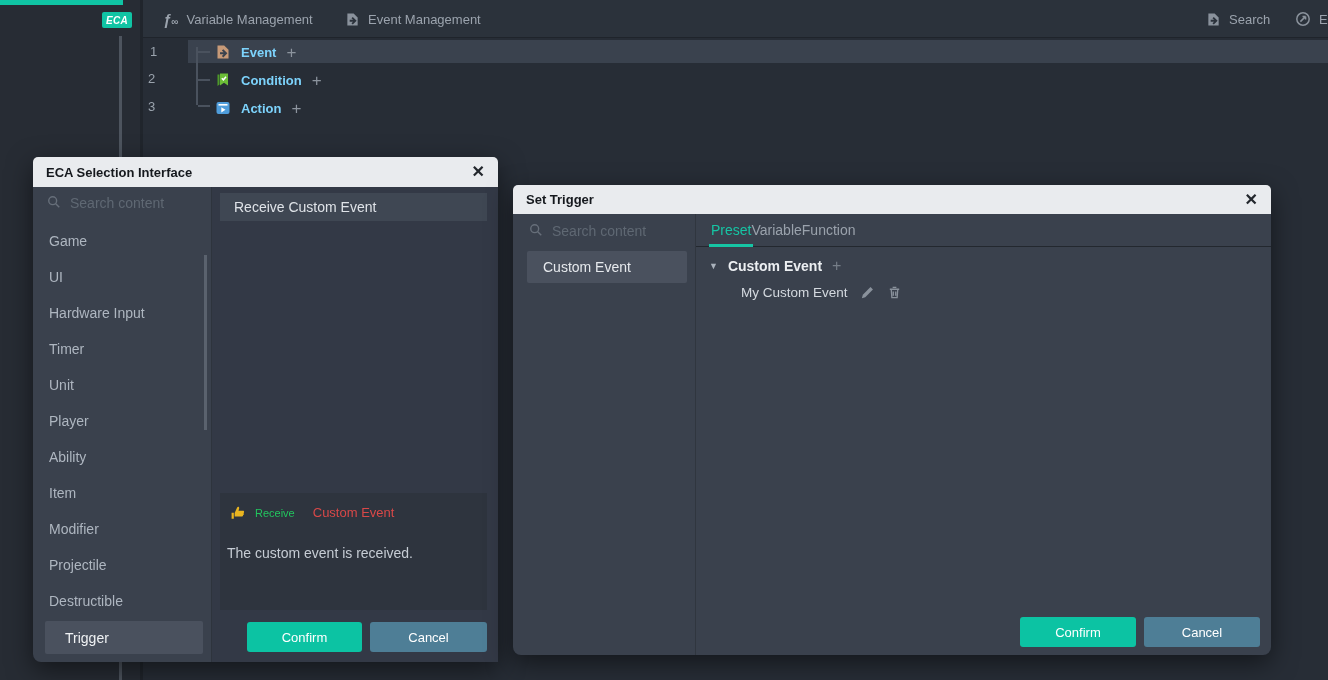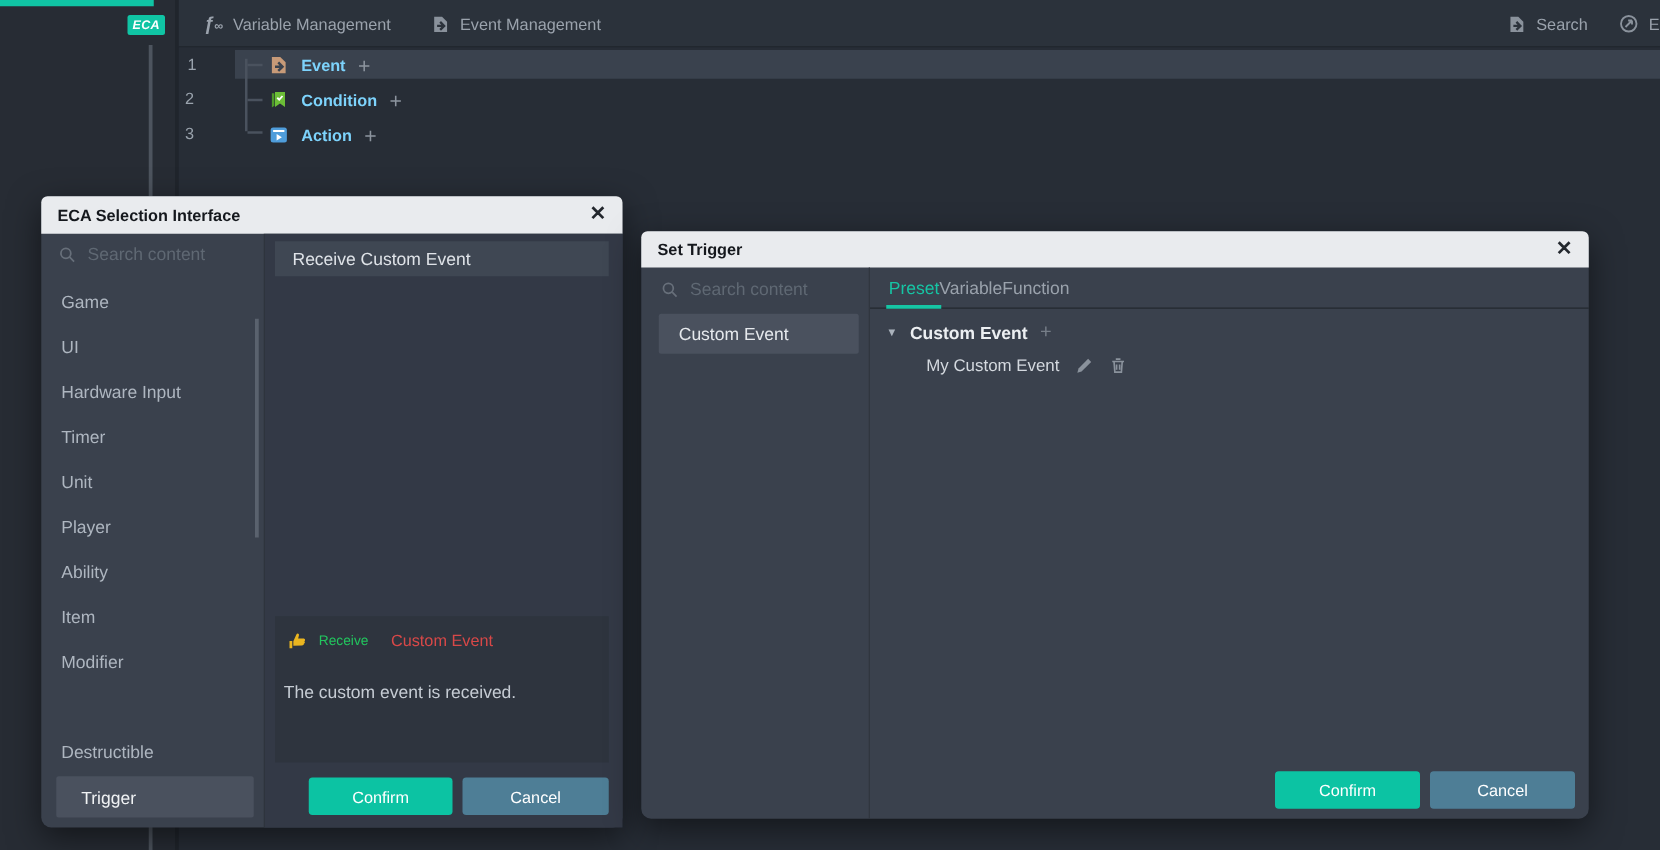--- a/index.html
+++ b/index.html
@@ -35,21 +35,21 @@
   .eca-row { position:absolute; left:72px; display:flex; align-items:center; gap:10px; height:22px; }
   .eca-row .lbl { color:#7dd3fc; font-size:13px; font-weight:bold; }
   .plus { color:#8c949e; font-size:17px; font-weight:400; line-height:1; cursor:pointer; }
   .row-icon { width:16px; height:16px; }
 
   
   .dialog { position:absolute; background:#3a414d; border-radius:8px; box-shadow:0 8px 26px rgba(0,0,0,.5); z-index:10; }
   .dialog-title { height:30px; background:#e9ebee; border-radius:5px 5px 0 0; display:flex; align-items:center;
     padding:0 13px; color:#15181d; font-size:13px; font-weight:bold; justify-content:space-between; }
   .close-x { color:#23272d; font-size:16px; font-weight:bold; cursor:pointer; line-height:1; }
-  .search-row { position:absolute; display:flex; align-items:flex-end; gap:9px; }
+  .search-row { position:absolute; display:flex; align-items:flex-start; gap:9px; }
   .search-input { background:transparent; border:none; outline:none; color:#aeb6c0; font-size:14px;
     font-family:"Liberation Sans",sans-serif; width:120px; }
   .search-input::placeholder { color:#5f6873; opacity:1; }
   .btn { position:absolute; height:30px; border:none; border-radius:3px; color:#fff; font-size:13px;
     font-family:"Liberation Sans",sans-serif; cursor:pointer; }
   .btn-confirm { background:#0cc3a3; }
   .btn-cancel { background:#4e7e96; }
 
   
   #eca-dialog { left:33px; top:157px; width:465px; height:505px; }
@@ -192,20 +192,21 @@
 
     <div class="cat-item" style="top:36px">Game</div>
     <div class="cat-item" style="top:72px">UI</div>
     <div class="cat-item" style="top:108px">Hardware Input</div>
     <div class="cat-item" style="top:144px">Timer</div>
     <div class="cat-item" style="top:180px">Unit</div>
     <div class="cat-item" style="top:252px">Ability</div>
     <div class="cat-item" style="top:216px">Player</div>
     <div class="cat-item" style="top:288px">Item</div>
     <div class="cat-item" style="top:324px">Modifier</div>
+    <div class="cat-item" style="top:360px">Projectile</div>
     <div class="cat-item" style="top:396px">Destructible</div>
     <div class="cat-item selected" style="top:434px">Trigger</div>
 
     <div id="eca-list-scrollbar" class="abs"></div>
 
     <div id="eca-result-item" class="abs">Receive Custom Event</div>
 
     <div id="eca-detail" class="abs">
       <div id="detail-head">
         <svg width="17" height="17" viewBox="0 0 16 16">

